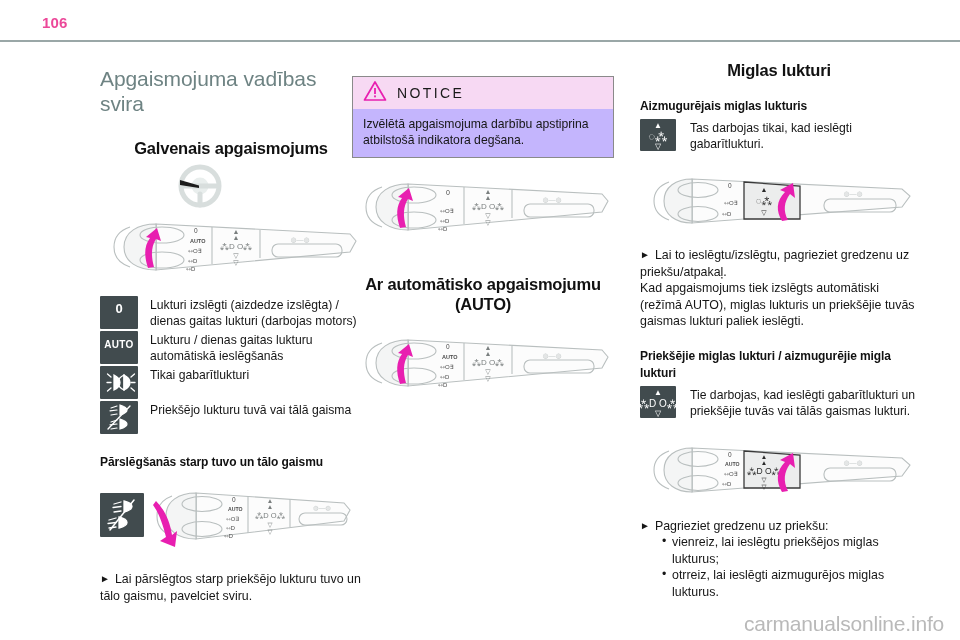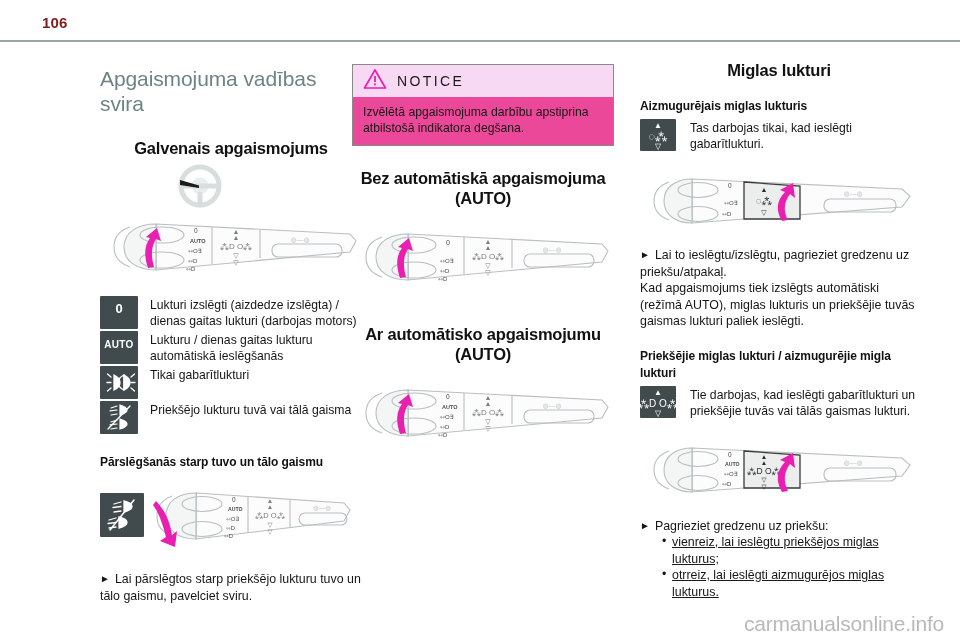--- a/index.html
+++ b/index.html
@@ -22,21 +22,21 @@
     top: 0; left: 0;
     width: 960px;
     height: 40px;
   }
   .page-number {
     position: absolute;
     left: 42px;
     top: 14px;
     font-size: 15px;
     font-weight: bold;
-    color: #7f1d1d;
+    color: #ec4899;
     letter-spacing: .2px;
   }
   .header-rule {
     position: absolute;
     left: 0;
     top: 40px;
     width: 960px;
     height: 2px;
     background: #9aa7a7;
   }
@@ -100,21 +100,20 @@
   }
   .arrowline .tri {
     font-size: 10px;
     vertical-align: 1px;
     margin-right: 5px;
   }
   ul.bullets {
     margin: 0;
     padding: 0 0 0 22px;
     list-style: none;
-    text-decoration: underline;
   }
   ul.bullets li {
     font-size: 12.4px;
     line-height: 16.5px;
     color: #161616;
     position: relative;
     padding-left: 10px;
   }
   ul.bullets li::before {
     content: "•";
@@ -167,22 +166,22 @@
     font-weight: bold;
     color: #fff;
   }
   .ico-txt.n0 { top: 5px; font-size: 13px; }
   .ico-txt.auto { top: 8px; font-size: 10px; letter-spacing: .3px; }
   .ico svg { position: absolute; left: 0; top: 0; }
 
   
   .notice {
     border: 1px solid #8a8a8a;
-    margin-top: 2px;
-    background: #ec4899;
+    margin-top: 14px;
+    background: #c4b5fd;
   }
   .notice-head {
     background: #f7d9f3;
     height: 32px;
     display: flex;
     align-items: center;
     padding-left: 10px;
   }
   .notice-head .label {
     font-size: 14px;
@@ -429,21 +428,20 @@
             <path d="M12 2 L22.5 20 L1.5 20 Z" fill="none" stroke="#e81fb0" stroke-width="1.7" stroke-linejoin="round"></path>
             <rect x="11.1" y="8" width="1.8" height="6" fill="#e81fb0"></rect>
             <rect x="11.1" y="15.4" width="1.8" height="1.9" fill="#e81fb0"></rect>
           </svg>
         </span>
         <span class="label">NOTICE</span>
       </div>
       <div class="notice-body">Izvēlētā apgaismojuma darbību apstiprina atbilstošā indikatora degšana.</div>
     </div>
 
-    <h2 class="sec">Bez automātiskā apgaismojuma (AUTO)</h2>
 
     <div class="illus" style="margin-top:10px">
       <svg width="262" height="84" viewBox="0 0 262 84">
         <g fill="none" stroke="#b9bfbf" stroke-width="1.1">
           <path d="M56 16 L250 26 L256 33 L250 44 L56 62 Z" fill="#fcfcfc"></path>
           <path d="M56 16 L56 62"></path>
           <path d="M112 19 L112 56"></path>
           <path d="M160 22 L160 50"></path>
           <path d="M56 16 C38 16 24 24 24 39 C24 54 38 62 56 62 Z" fill="#f4f5f5"></path>
           <path d="M30 19 C18 23 14 30 14 39 C14 48 18 55 30 59"></path>

